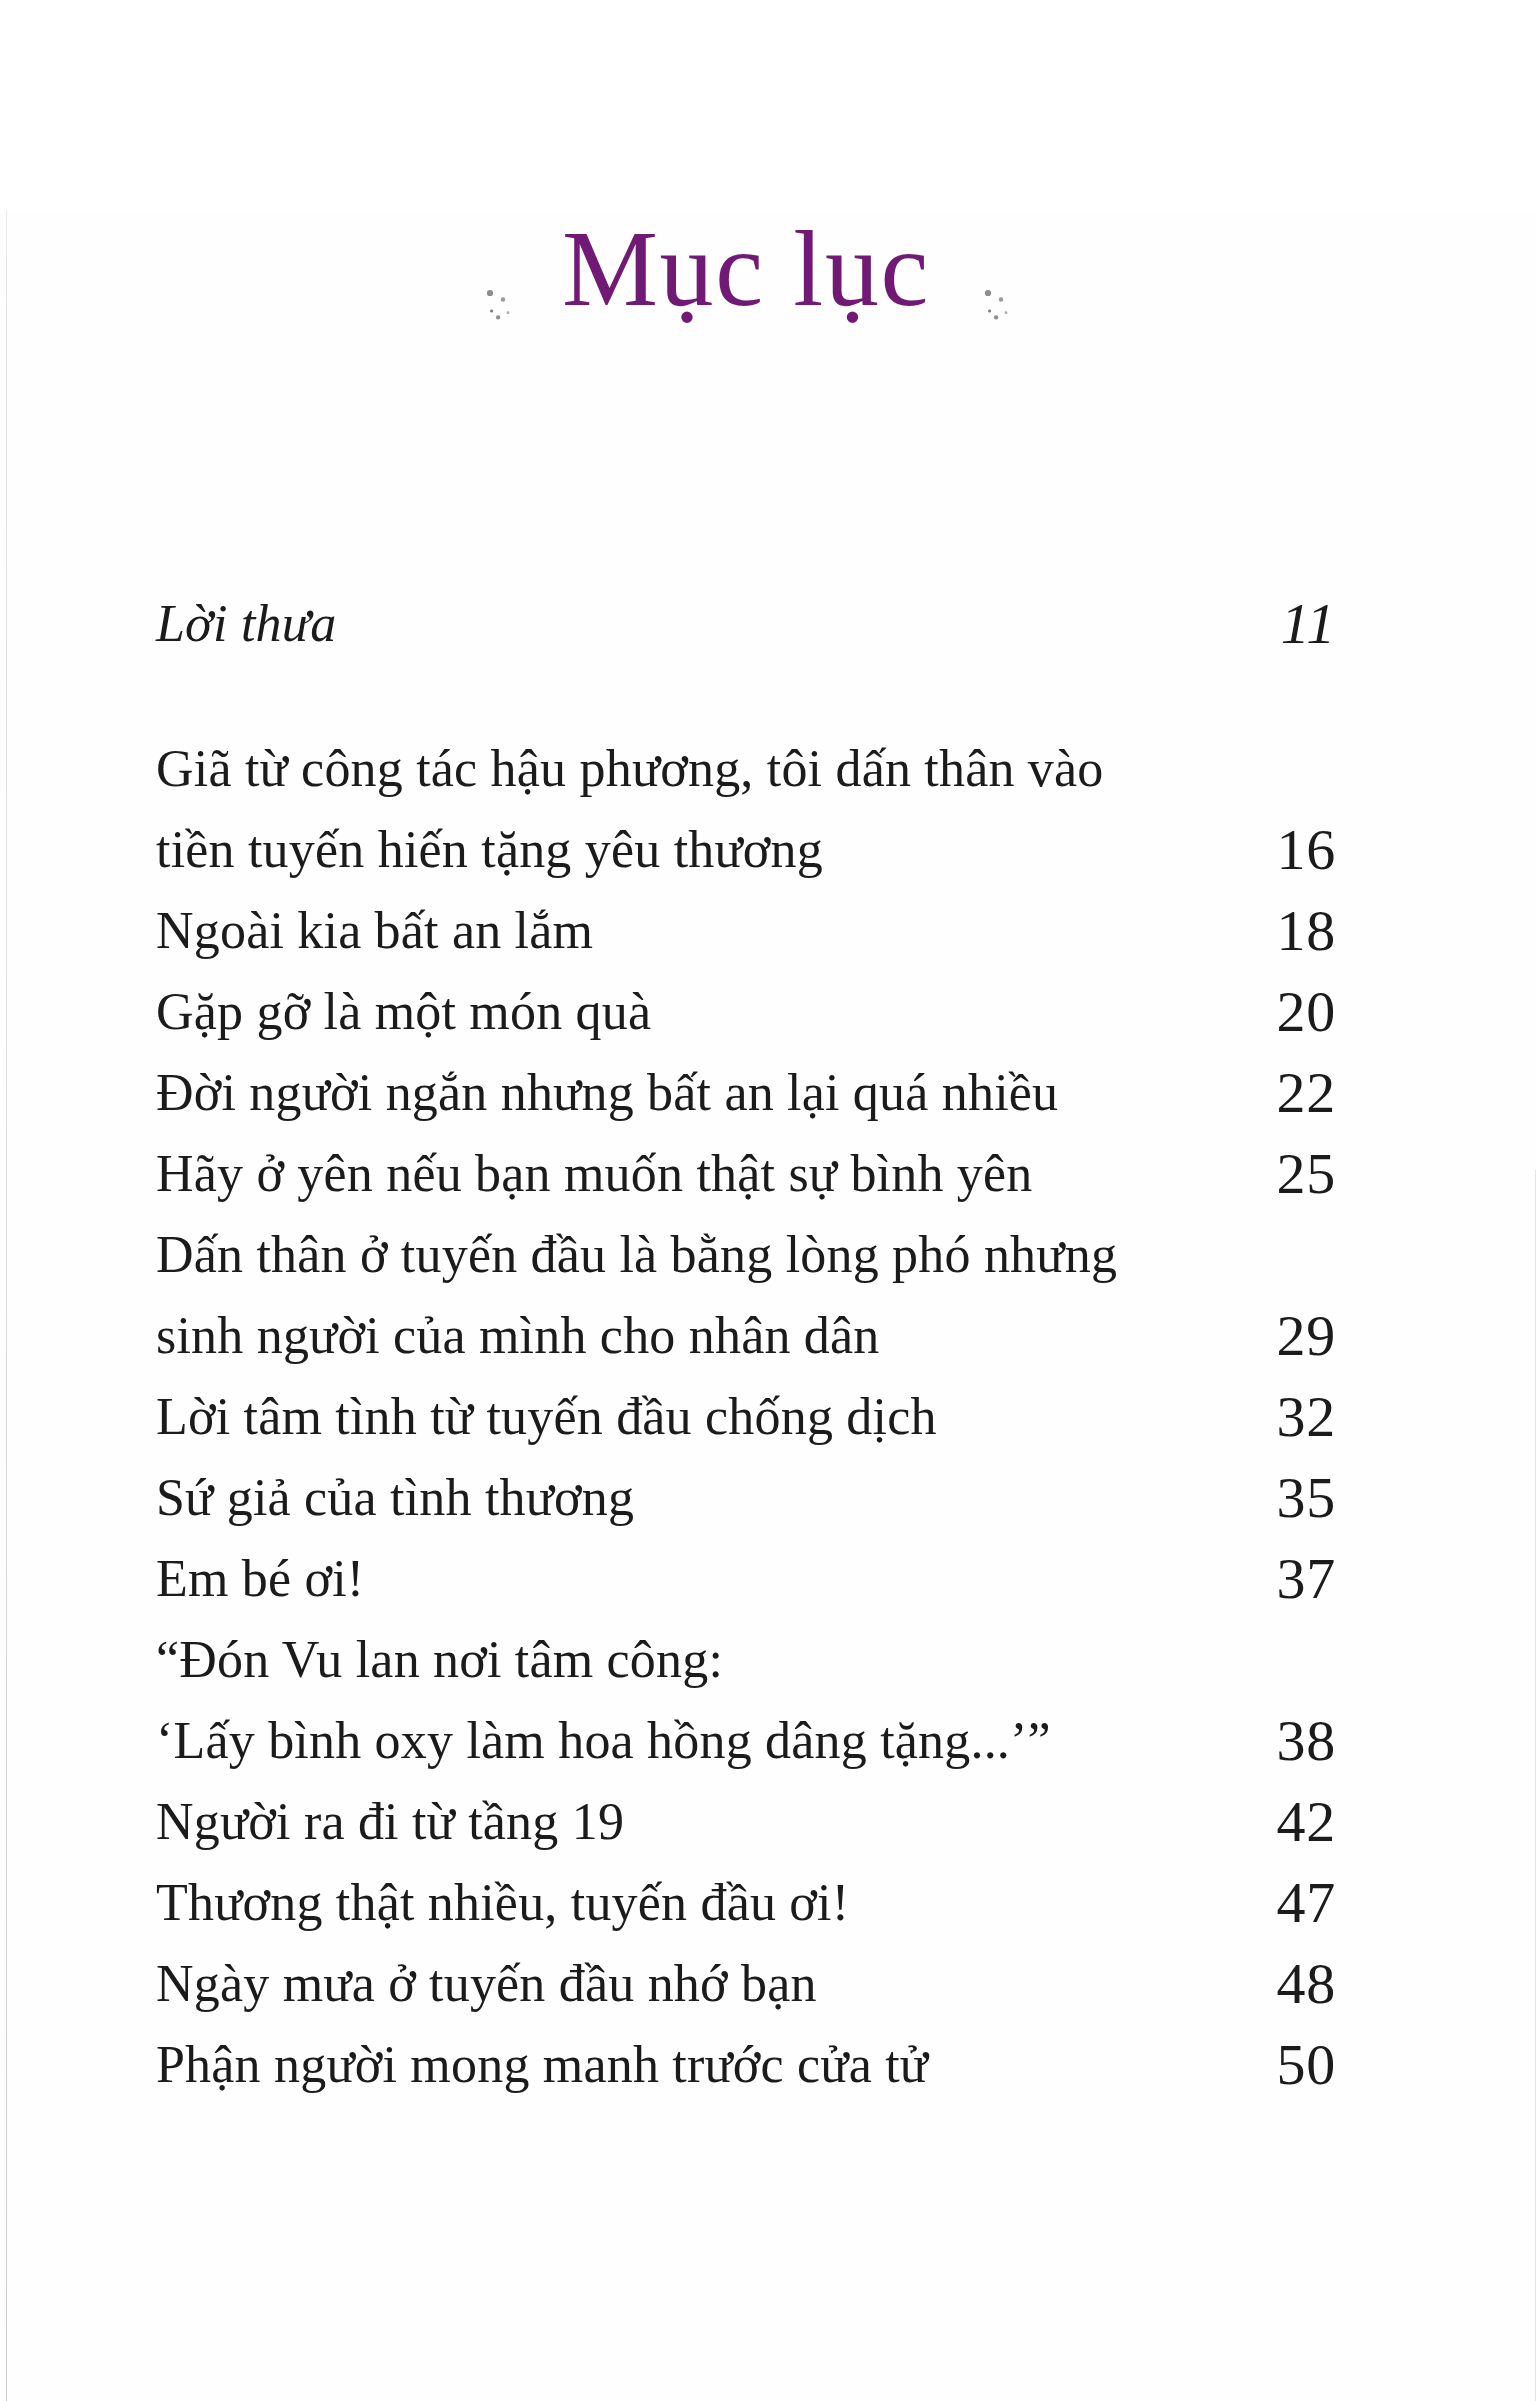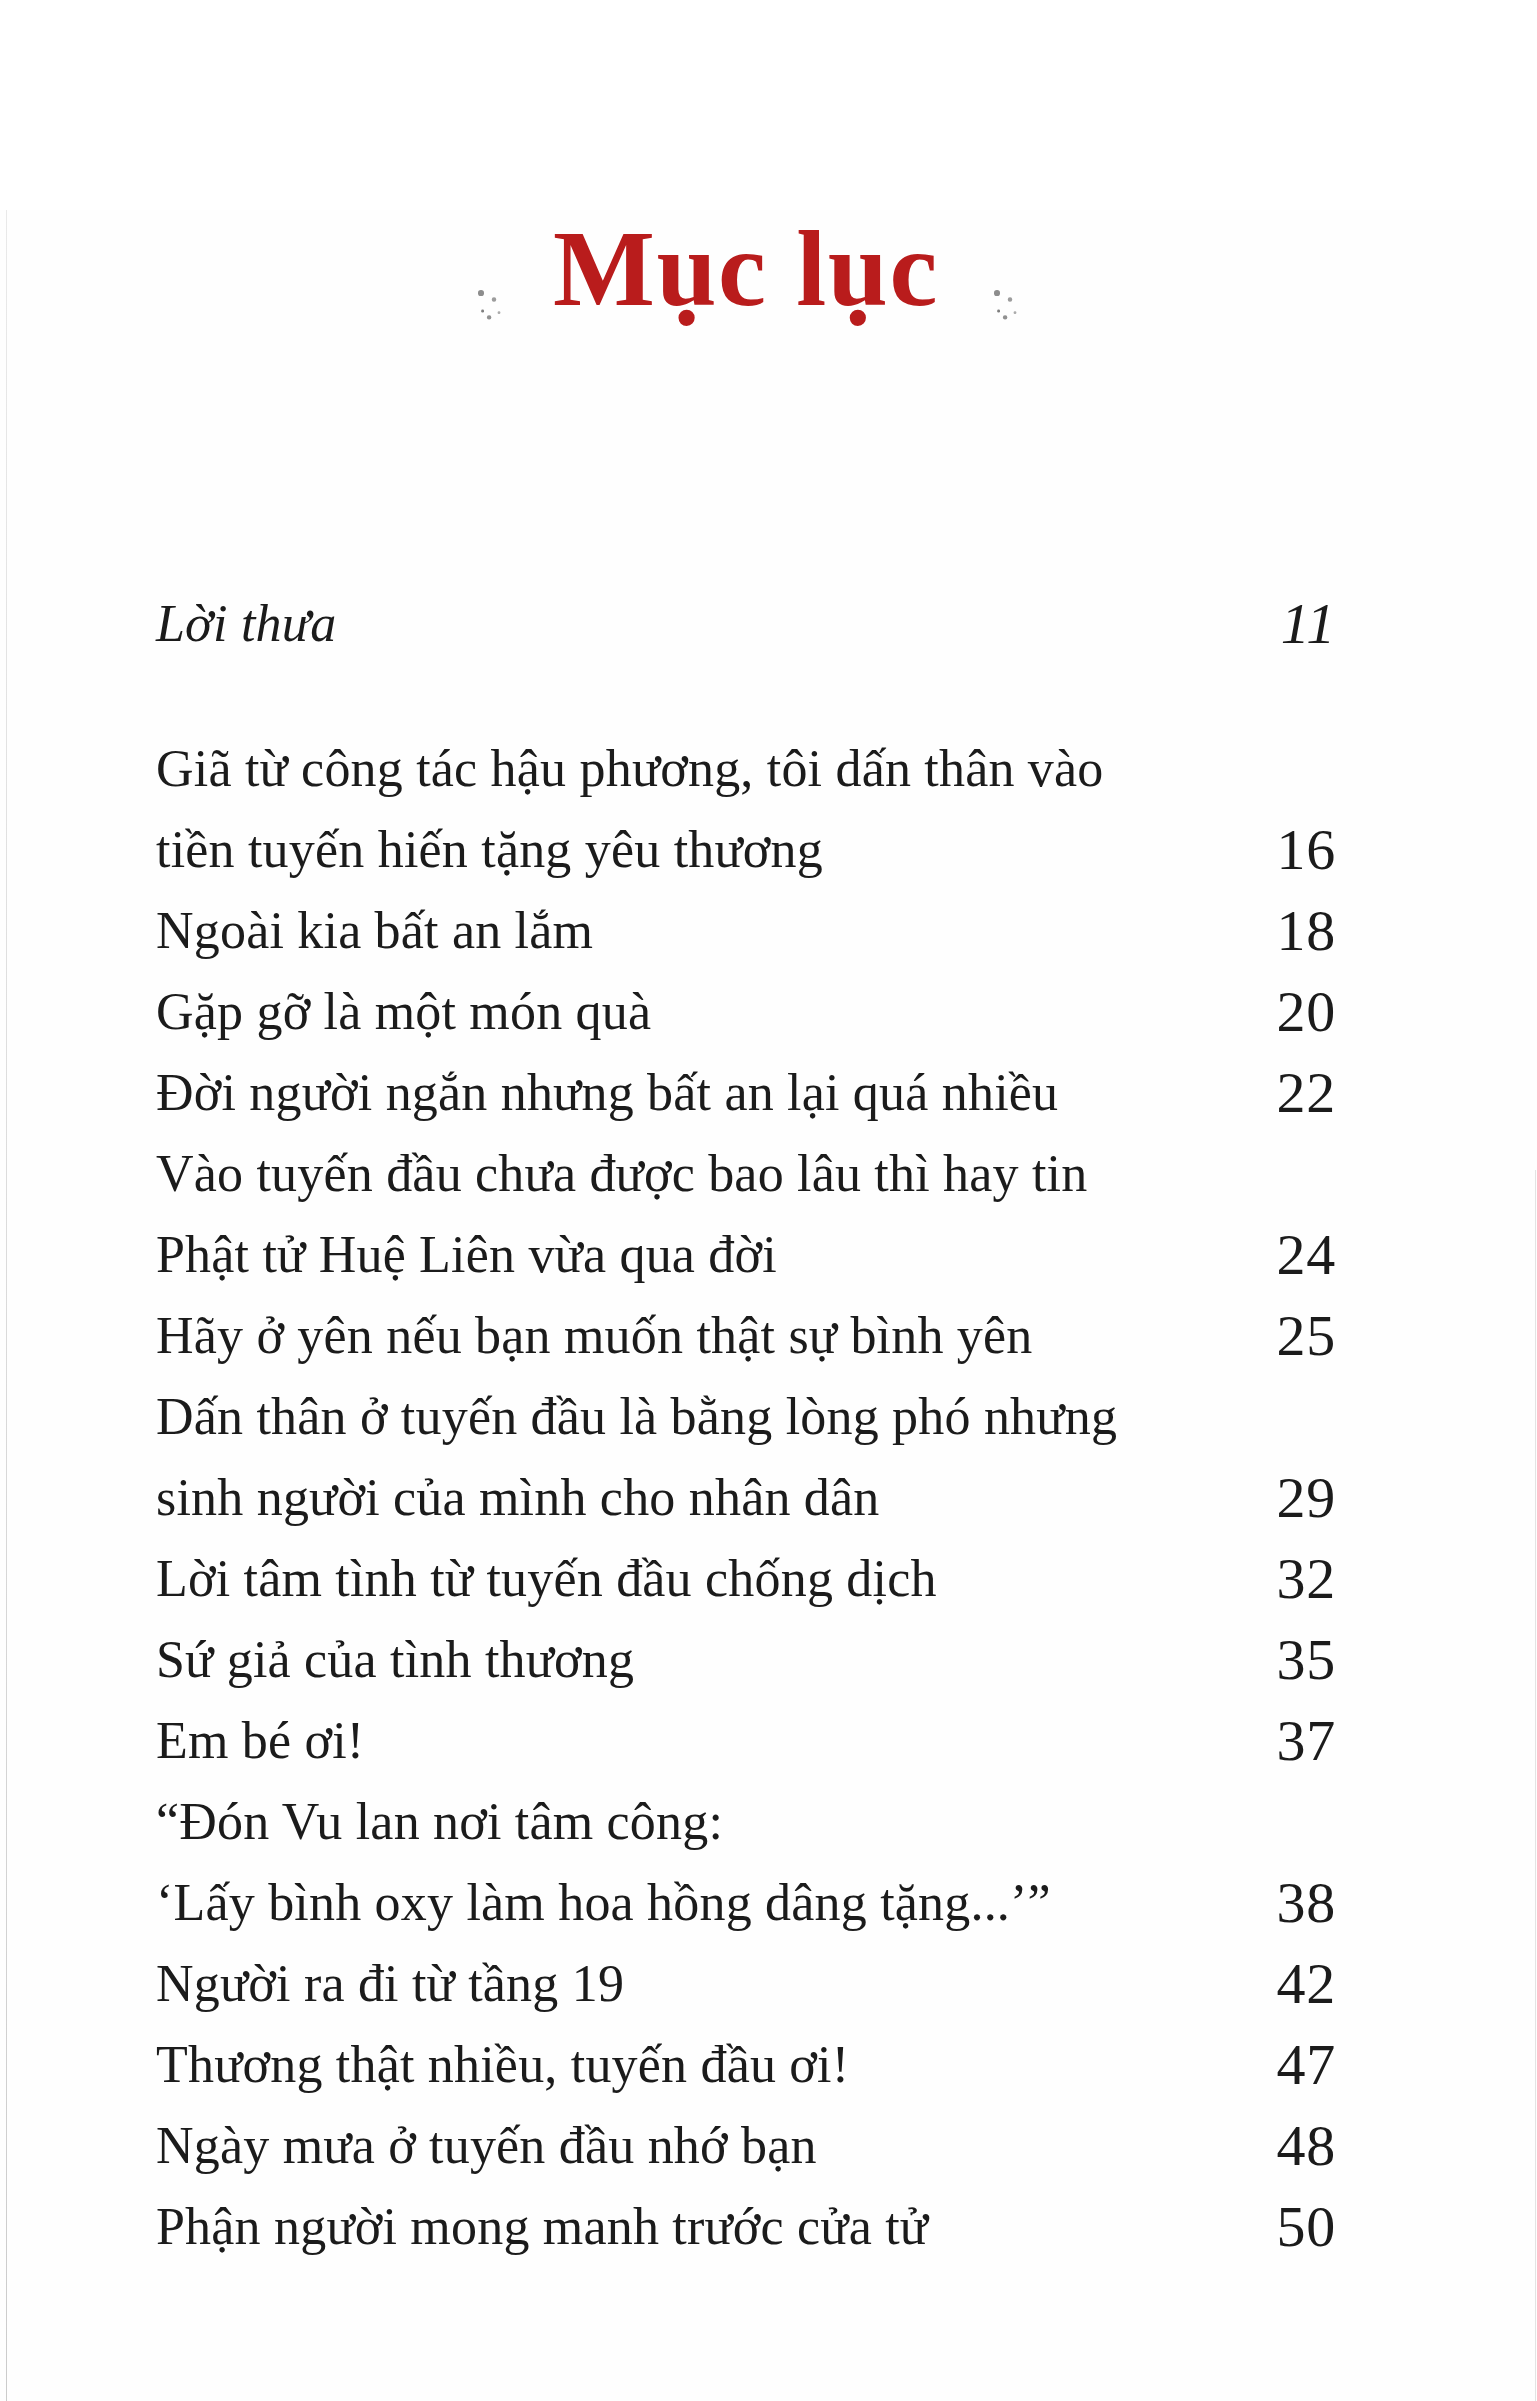--- a/index.html
+++ b/index.html
@@ -32,23 +32,23 @@
   .title-row {
     margin-top: 210px;
     display: flex;
     justify-content: center;
     align-items: flex-end;
     gap: 47px;
   }
   .title {
     font-size: 108px;
     line-height: 1.1;
-    font-weight: 700;
+    font-weight: 400;
     letter-spacing: 1.6px;
-    color: #b91c1c;
+    color: #701a75;
   }
   .ornament {
     position: relative;
     width: 36px;
     height: 42px;
     margin-bottom: 11.4px;
   }
   .ornament i {
     position: absolute;
     display: block;
@@ -136,27 +136,20 @@
         <div class="entry-page">20</div>
       </div>
       <div class="entry">
         <div class="entry-text">
           <div class="entry-line">Đời người ngắn nhưng bất an lại quá nhiều</div>
         </div>
         <div class="entry-page">22</div>
       </div>
       <div class="entry">
         <div class="entry-text">
-          <div class="entry-line">Vào tuyến đầu chưa được bao lâu thì hay tin</div>
-          <div class="entry-line">Phật tử Huệ Liên vừa qua đời</div>
-        </div>
-        <div class="entry-page">24</div>
-      </div>
-      <div class="entry">
-        <div class="entry-text">
           <div class="entry-line">Hãy ở yên nếu bạn muốn thật sự bình yên</div>
         </div>
         <div class="entry-page">25</div>
       </div>
       <div class="entry">
         <div class="entry-text">
           <div class="entry-line">Dấn thân ở tuyến đầu là bằng lòng phó nhưng</div>
           <div class="entry-line">sinh người của mình cho nhân dân</div>
         </div>
         <div class="entry-page">29</div>

